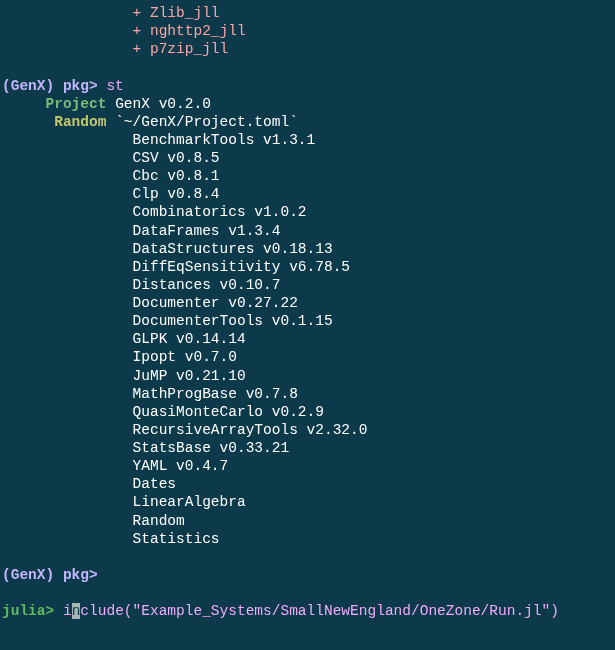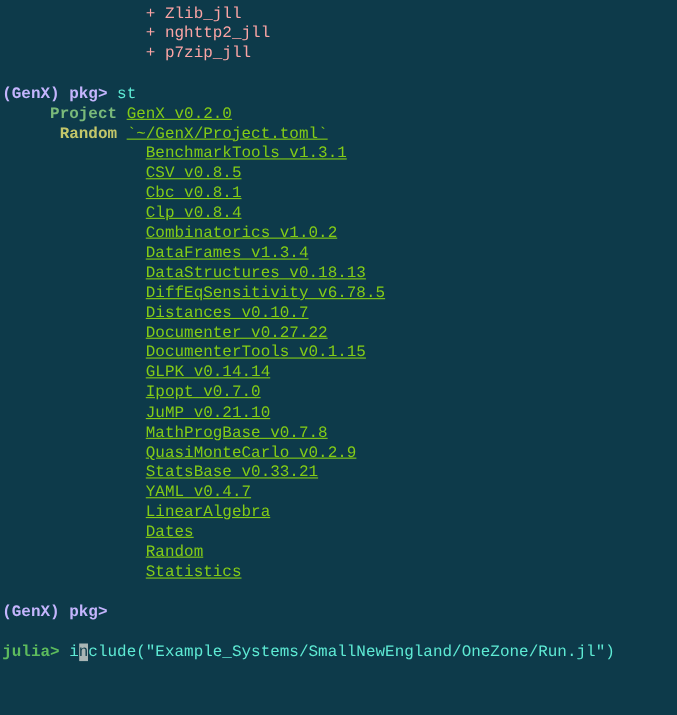--- a/index.html
+++ b/index.html
@@ -36,25 +36,24 @@
     .project-label {
       color: #7aba7a;
       font-weight: bold;
       margin-top: 40px;
     }
     .status-label {
       color: #c4c76a;
       font-weight: bold;
     }
     .normal {
-      color: #84cc16;
-      text-decoration: underline;
+      color: #ffffff;
     }
     .cmd-input {
-      color: #5eead4;
+      color: #f0abfc;
     }
     .cursor {
       background-color: #a8b5b5;
       color: #0d3a4a;
     }
   </style>
 </head>
 <body>
 
 <div>
@@ -82,24 +81,25 @@
       <div class="line">               <span class="normal">DataStructures v0.18.13</span></div>
       <div class="line">               <span class="normal">DiffEqSensitivity v6.78.5</span></div>
       <div class="line">               <span class="normal">Distances v0.10.7</span></div>
       <div class="line">               <span class="normal">Documenter v0.27.22</span></div>
       <div class="line">               <span class="normal">DocumenterTools v0.1.15</span></div>
       <div class="line">               <span class="normal">GLPK v0.14.14</span></div>
       <div class="line">               <span class="normal">Ipopt v0.7.0</span></div>
       <div class="line">               <span class="normal">JuMP v0.21.10</span></div>
       <div class="line">               <span class="normal">MathProgBase v0.7.8</span></div>
       <div class="line">               <span class="normal">QuasiMonteCarlo v0.2.9</span></div>
+      <div class="line">               <span class="normal">RecursiveArrayTools v2.32.0</span></div>
       <div class="line">               <span class="normal">StatsBase v0.33.21</span></div>
       <div class="line">               <span class="normal">YAML v0.4.7</span></div>
+      <div class="line">               <span class="normal">Dates</span></div>
       <div class="line">               <span class="normal">LinearAlgebra</span></div>
-      <div class="line">               <span class="normal">Dates</span></div>
       <div class="line">               <span class="normal">Random</span></div>
       <div class="line">               <span class="normal">Statistics</span></div>
     </div>
 
   <div class="line"> </div>
 
   <div class="line"><span class="pkg-prompt">(GenX) pkg&gt;</span></div>
 
   <div class="line"> </div>
 

